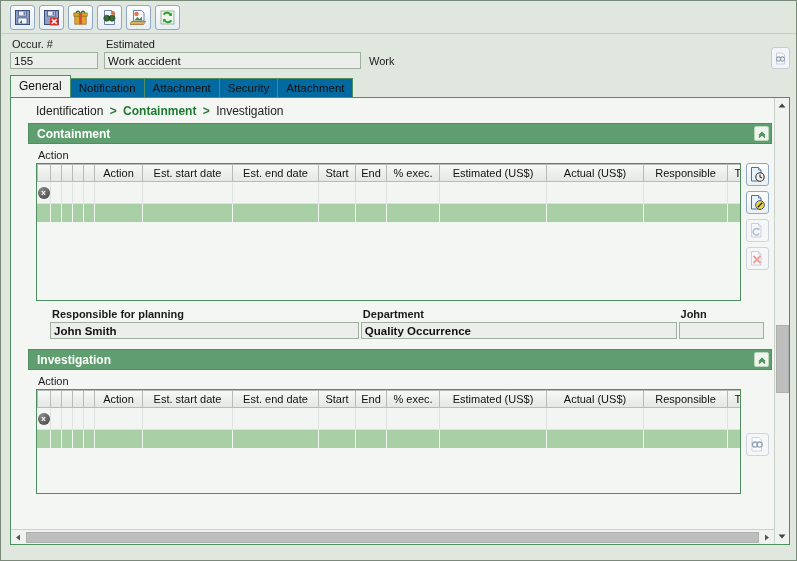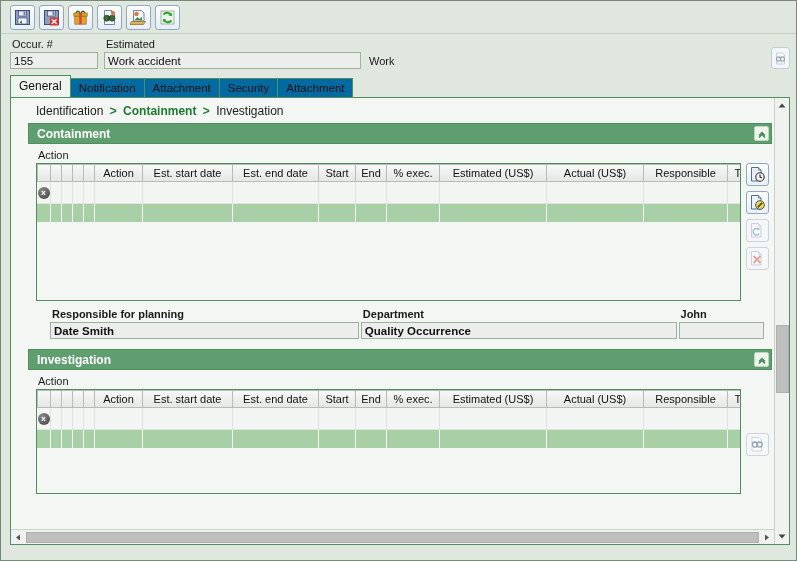--- a/index.html
+++ b/index.html
@@ -415,21 +415,21 @@
                   <path d="M9.5 1.5 v2.5 h2.5" fill="#e4eaf0" stroke="#c4ccd6" stroke-width="0.7"></path>
                   <path d="M4.5 6 L11.5 13 M11.5 6 L4.5 13" stroke="#e8a09a" stroke-width="1.8"></path>
                 </svg>
               </div>
             </div>
           </div>
 
           <div class="midflds">
             <div class="fld" style="width:318px;">
               <label>Responsible for planning</label>
-              <div class="inp">Date Smith</div>
+              <div class="inp">John Smith</div>
             </div>
             <div class="fld" style="width:325px;">
               <label>Department</label>
               <div class="inp">Quality Occurrence</div>
             </div>
             <div class="fld" style="width:88px;">
               <label>John</label>
               <div class="inp"></div>
             </div>
           </div>

